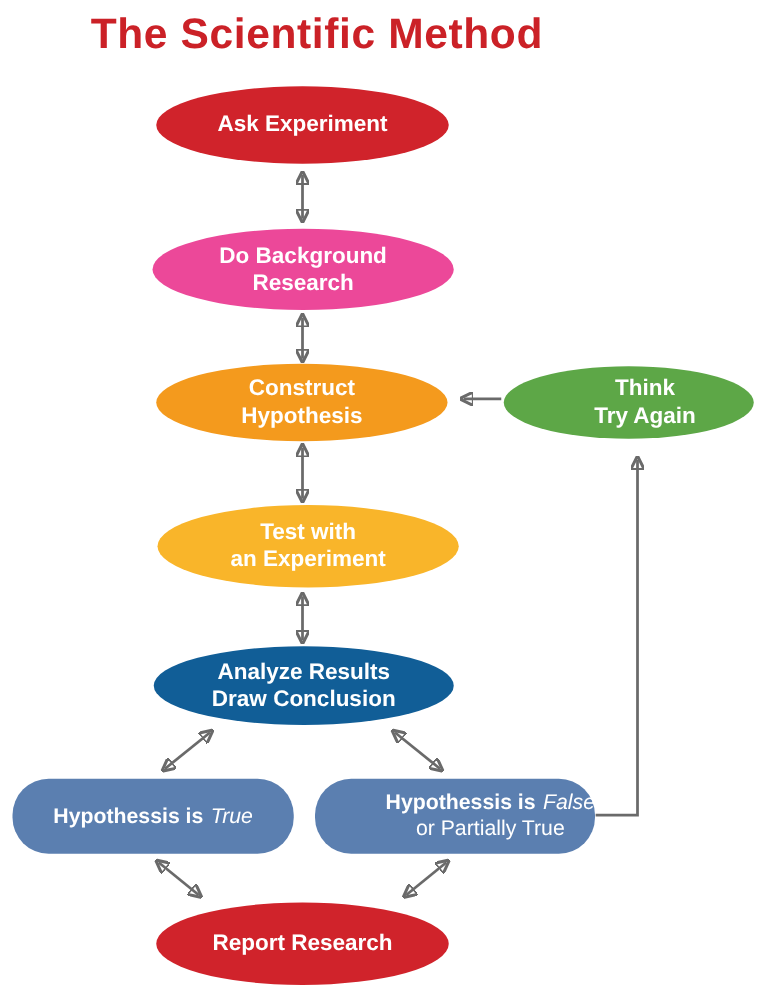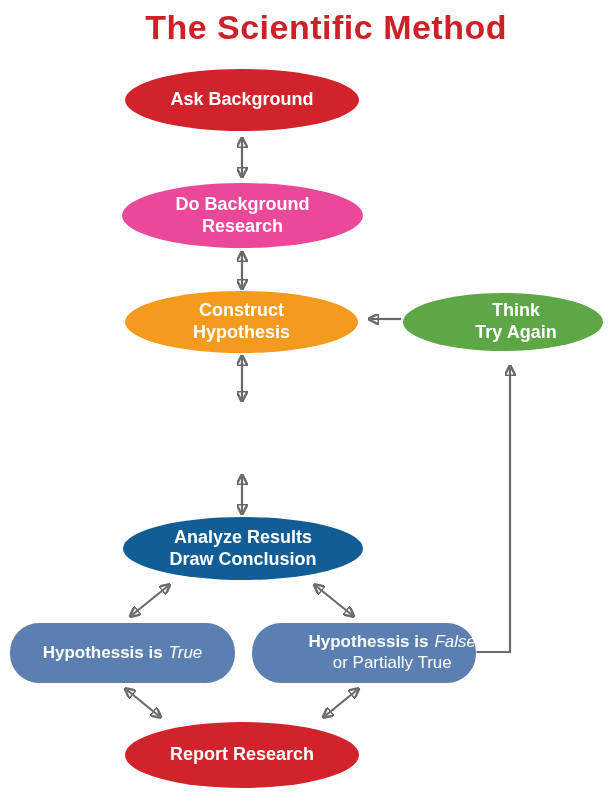--- a/index.html
+++ b/index.html
@@ -2,21 +2,21 @@
 <html style="--title: #cb2127; --red: #d0232b; --orange_red: #f15a33; --orange: #f49a1d; --amber: #f9b52a; --dark_blue: #115e97; --steel_blue: #5b7fb0; --green: #5da747; --arrow: #6a6a6a; --node_text: #ffffff; --background: #ffffff;"><head>
 <meta charset="utf-8">
 <style>
   html,body{margin:0;padding:0;background:#fff;}
   .canvas{
     position:relative;width:608px;height:804px;overflow:hidden;
     background:var(--background,#fff);
     font-family:"Liberation Sans",sans-serif;
   }
   .title{
-    position:absolute;left:0;top:8px;width:507px;text-align:right;
+    position:absolute;left:0;top:8px;width:507px;text-align:center;
     font-size:34px;font-weight:bold;letter-spacing:.5px;
     color:var(--title,#cb2127);
   }
   .node{
     position:absolute;display:flex;align-items:center;justify-content:center;
     color:#fff;font-weight:bold;font-size:18px;line-height:1.22;text-align:center;
   }
   .ellipse{border-radius:50%;}
   .rrect{border-radius:29px;font-size:17px;}
   .pre{white-space:pre-line;}
@@ -54,38 +54,42 @@
     <line x1="242" y1="477" x2="242" y2="512" marker-start="url(#ah)" marker-end="url(#ah)"></line>
     <path d="M401,319 H371" marker-end="url(#ah)"></path>
     <path d="M476.5,652 H510 V368" marker-end="url(#ah)"></path>
     <line x1="168" y1="586" x2="132" y2="615" marker-start="url(#ah)" marker-end="url(#ah)"></line>
     <line x1="316" y1="586" x2="352" y2="615" marker-start="url(#ah)" marker-end="url(#ah)"></line>
     <line x1="127" y1="690" x2="159" y2="716" marker-start="url(#ah)" marker-end="url(#ah)"></line>
     <line x1="357" y1="690" x2="325" y2="716" marker-start="url(#ah)" marker-end="url(#ah)"></line>
   </svg>
 
   <div class="node ellipse n-ask" style="background: rgb(208, 35, 43);">
-    <span class="pre">Ask Background</span>
+    <span class="pre">Ask Experiment</span>
   </div>
 
   <div class="node ellipse n-bg" style="background: #ec4899;">
     <span class="pre">Do Background
 Research</span>
   </div>
 
   <div class="node ellipse n-construct" style="background: rgb(244, 154, 29);">
     <span class="pre">Construct
 Hypothesis</span>
   </div>
 
   <div class="node ellipse n-green" style="background: rgb(93, 167, 71);">
     <span class="pre">Think
 Try Again</span>
   </div>
 
+  <div class="node ellipse n-test" style="background: rgb(249, 181, 42);">
+    <span class="pre">Test with
+an Experiment</span>
+  </div>
 
   <div class="node ellipse n-analyze" style="background: rgb(17, 94, 151); justify-content: center;">
     <span class="pre">Analyze Results
 Draw Conclusion</span>
   </div>
 
   <div class="node rrect n-true" style="background: rgb(91, 127, 176); align-items: center;">
     <span>
       <span>Hypothessis is</span><span class="it">True</span>
     </span>

